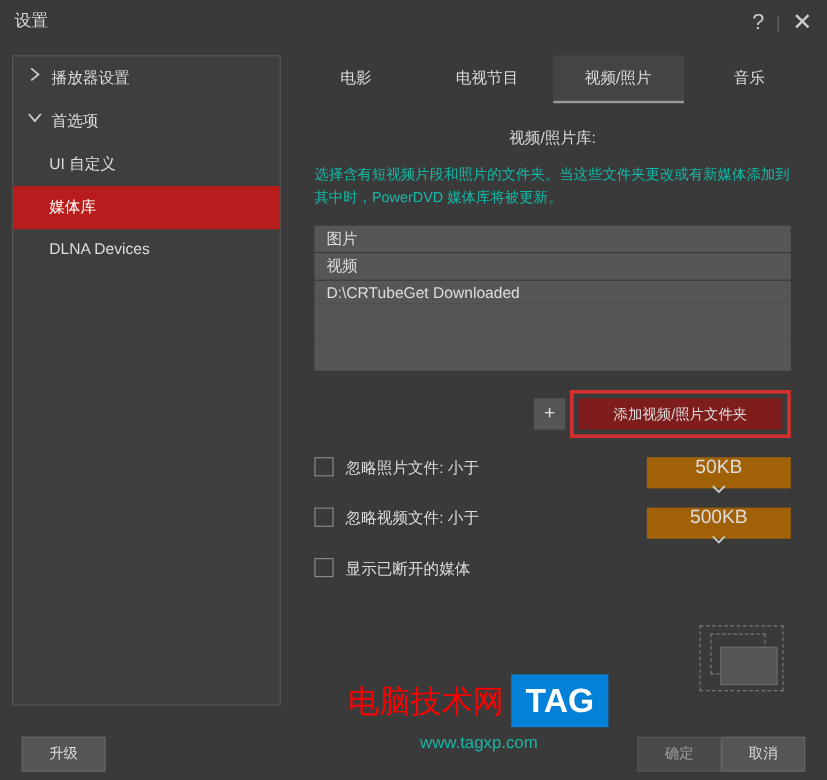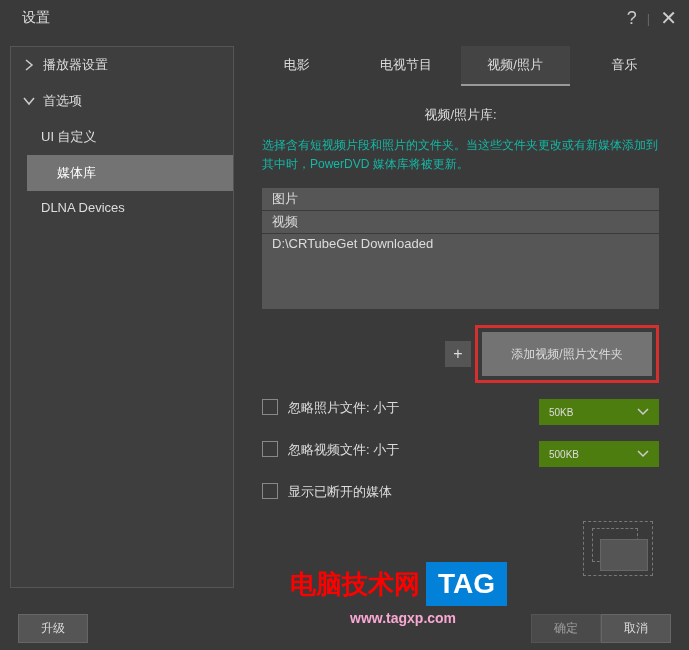--- a/index.html
+++ b/index.html
@@ -1,66 +1,66 @@
 <!DOCTYPE html>
 <html><head>
   <meta charset="utf-8">
   <style>
     * { margin: 0; padding: 0; box-sizing: border-box; font-family: "Microsoft YaHei", Arial, sans-serif; }
     body { width: 689px; height: 650px; background: #3a3a3a; color: #ddd; font-size: 13px; position: relative; overflow: hidden; }
     
     .titlebar { height: 36px; display: flex; align-items: center; padding: 0 12px; justify-content: space-between; }
-    .title { font-size: 14px; margin-left: 10px; }
+    .title { font-size: 14px; }
     .title-controls { display: flex; gap: 10px; align-items: center; }
     .help-icon, .close-icon { cursor: pointer; color: #ccc; font-size: 18px; }
     .close-icon { font-size: 20px; font-weight: 300; }
     .title-sep { color: #666; }
     
     .main { display: flex; padding: 10px; gap: 8px; height: 562px; }
     
     .sidebar { width: 224px; border: 1px solid #555; background: #3e3e3e; display: flex; flex-direction: column; }
-    .nav-item { padding: 9px 12px; cursor: pointer; display: flex; align-items: center; gap: 8px; font-size: 13px; }
+    .nav-item { padding: 9px 12px; cursor: pointer; display: flex; gap: 8px; font-size: 13px; }
     .nav-item.level2 { padding-left: 30px; }
-    .nav-item.active { background: #737373; color: #fff; margin-left: 16px; }
+    .nav-item.active { background: #b91c1c; color: #fff; }
     .chevron { width: 12px; height: 12px; display: inline-flex; }
     .chevron svg { width: 12px; height: 12px; }
     
     .content { flex: 1; display: flex; flex-direction: column; }
     
     .tabs { display: flex; margin-bottom: 12px; }
     .tab { flex: 1; text-align: center; padding: 10px 0; cursor: pointer; font-size: 13px; border-bottom: 2px solid transparent; }
     .tab.active { border-bottom: 2px solid #999; background: #444; }
     
     .section-title { padding: 8px 0; font-size: 13px; text-align: center; }
     .description { padding: 4px 20px 14px; font-size: 12px; line-height: 1.6; color: #14b8a6; }
     
     .folder-list { margin: 0 20px; }
     .folder-item { background: #565656; padding: 2px 10px; font-size: 13px; }
     .folder-item + .folder-item { margin-top: 1px; }
     .folder-empty { background: #565656; height: 28px; }
     
     .add-row { display: flex; justify-content: flex-end; padding: 16px 20px 8px; gap: 4px; align-items: center; }
     .add-highlight { border: 3px solid #d53030; padding: 4px; display: flex; gap: 4px; align-items: center; }
     .plus-btn { width: 26px; height: 26px; background: #555; display: flex; align-items: center; justify-content: center; cursor: pointer; font-size: 16px; color: #ddd; }
-    .add-btn { width: 170px; height: 44px; background: #737373; display: flex; align-items: center; justify-content: center; cursor: pointer; font-size: 12px; }
+    .add-btn { width: 170px; height: 26px; background: #7f1d1d; display: flex; align-items: center; justify-content: center; cursor: pointer; font-size: 12px; }
     
     .option-row { display: flex; padding: 8px 20px; gap: 10px; }
     .checkbox { width: 16px; height: 16px; border: 1px solid #888; background: #3a3a3a; cursor: pointer; flex-shrink: 0; }
     .option-label { flex: 1; font-size: 13px; }
-    .dropdown { width: 120px; height: 26px; background: #4d7c0f; display: flex; align-items: center; justify-content: space-between; padding: 0 10px; cursor: pointer; font-size: 10px; }
+    .dropdown { width: 120px; height: 26px; background: #a16207; display: flex; align-items: center; justify-content: space-between; padding: 0 10px; cursor: pointer; font-size: 16px; flex-direction: column; }
     .dropdown-arrow svg { width: 12px; height: 8px; }
     
     .thumb-preview { position: absolute; right: 36px; bottom: 74px; width: 70px; height: 55px; border: 1px dashed #777; }
     .thumb-preview::before { content: ""; position: absolute; top: 6px; left: 8px; width: 44px; height: 32px; border: 1px dashed #777; }
     .thumb-preview::after { content: ""; position: absolute; bottom: 4px; right: 4px; width: 46px; height: 30px; background: #555; border: 1px solid #666; }
     
     .watermark { position: absolute; bottom: 44px; left: 290px; display: flex; align-items: center; }
-    .wm-text { color: #ff0000; font-size: 26px; font-weight: bold; }
+    .wm-text { color: #ff0000; font-size: 26px; font-weight: normal; }
     .wm-tag { background: #0380d8; color: #fff; font-size: 28px; font-weight: bold; padding: 6px 12px; margin-left: 6px; }
-    .wm-url { position: absolute; bottom: 24px; left: 350px; color: #f9a8d4; font-size: 14px; font-weight: bold; }
+    .wm-url { position: absolute; bottom: 24px; left: 350px; color: #14b8a6; font-size: 14px; font-weight: normal; }
     
     .bottom-bar { position: absolute; bottom: 0; left: 0; right: 0; height: 44px; display: flex; align-items: center; justify-content: space-between; padding: 0 18px; }
     .btn { padding: 5px 22px; background: #555; cursor: pointer; font-size: 12px; border: 1px solid #666; }
     .btn-group { display: flex; }
     .btn.faded { opacity: 0.6; }
   </style>
 </head>
 <body>
 
 <div class="titlebar">

